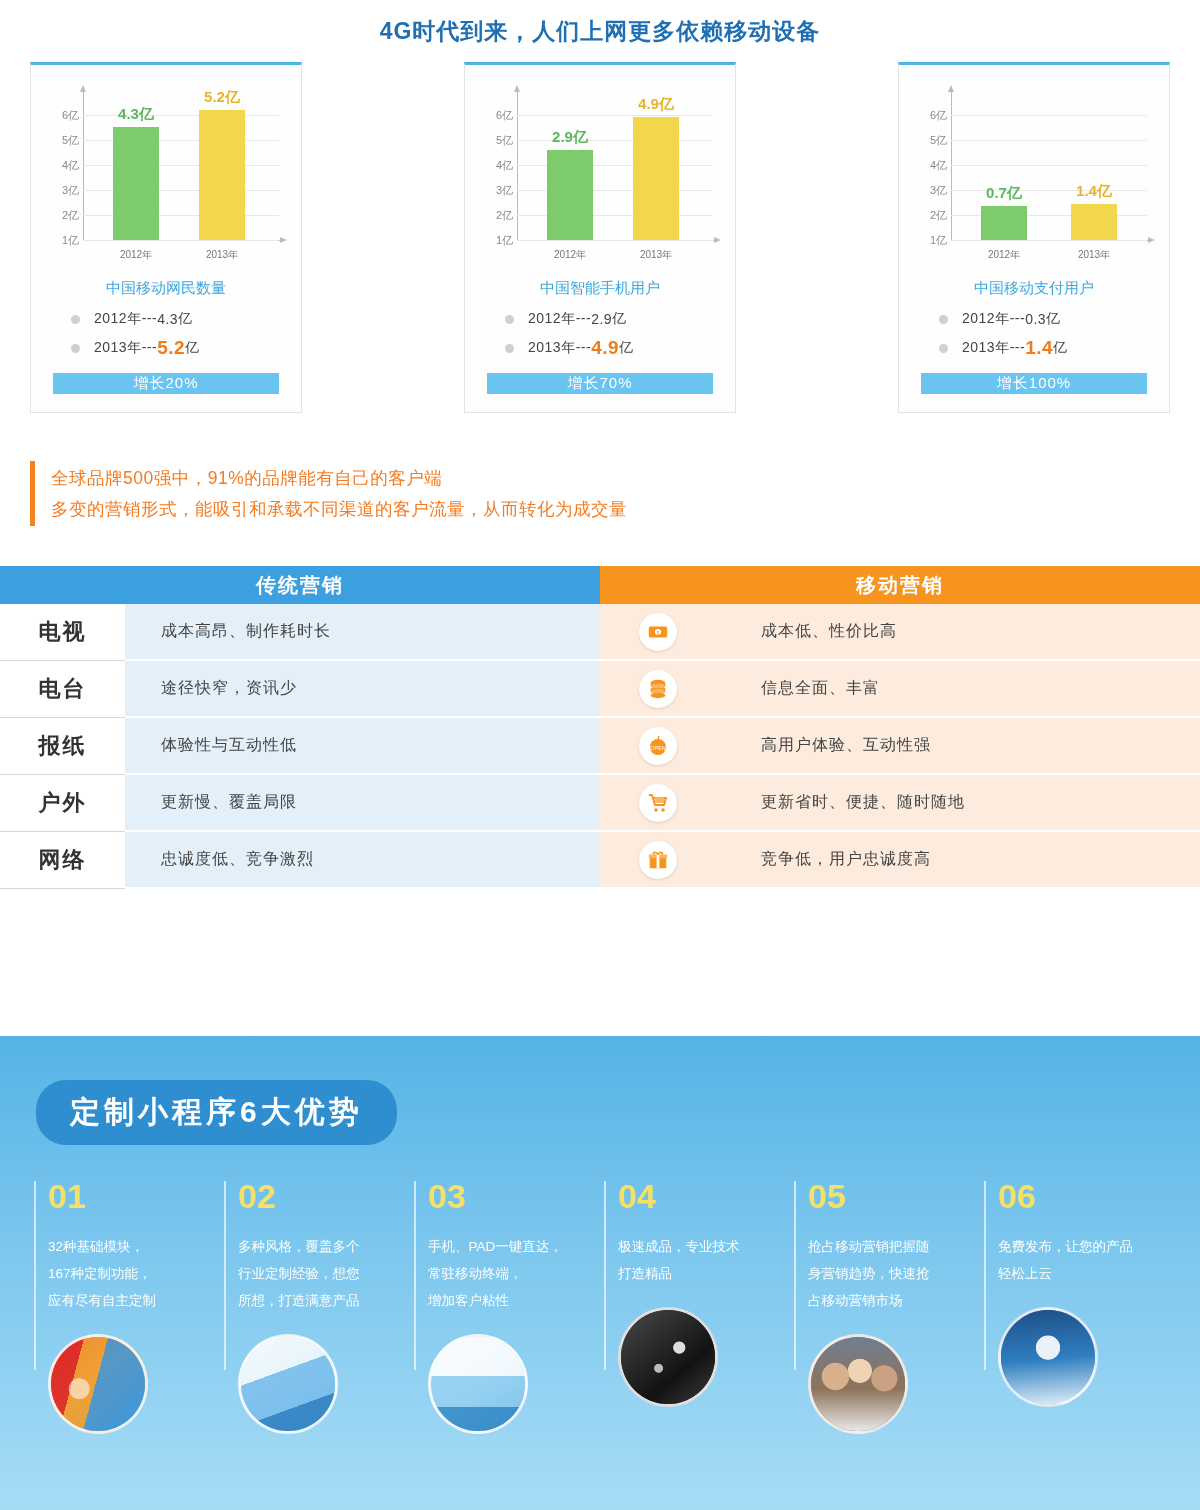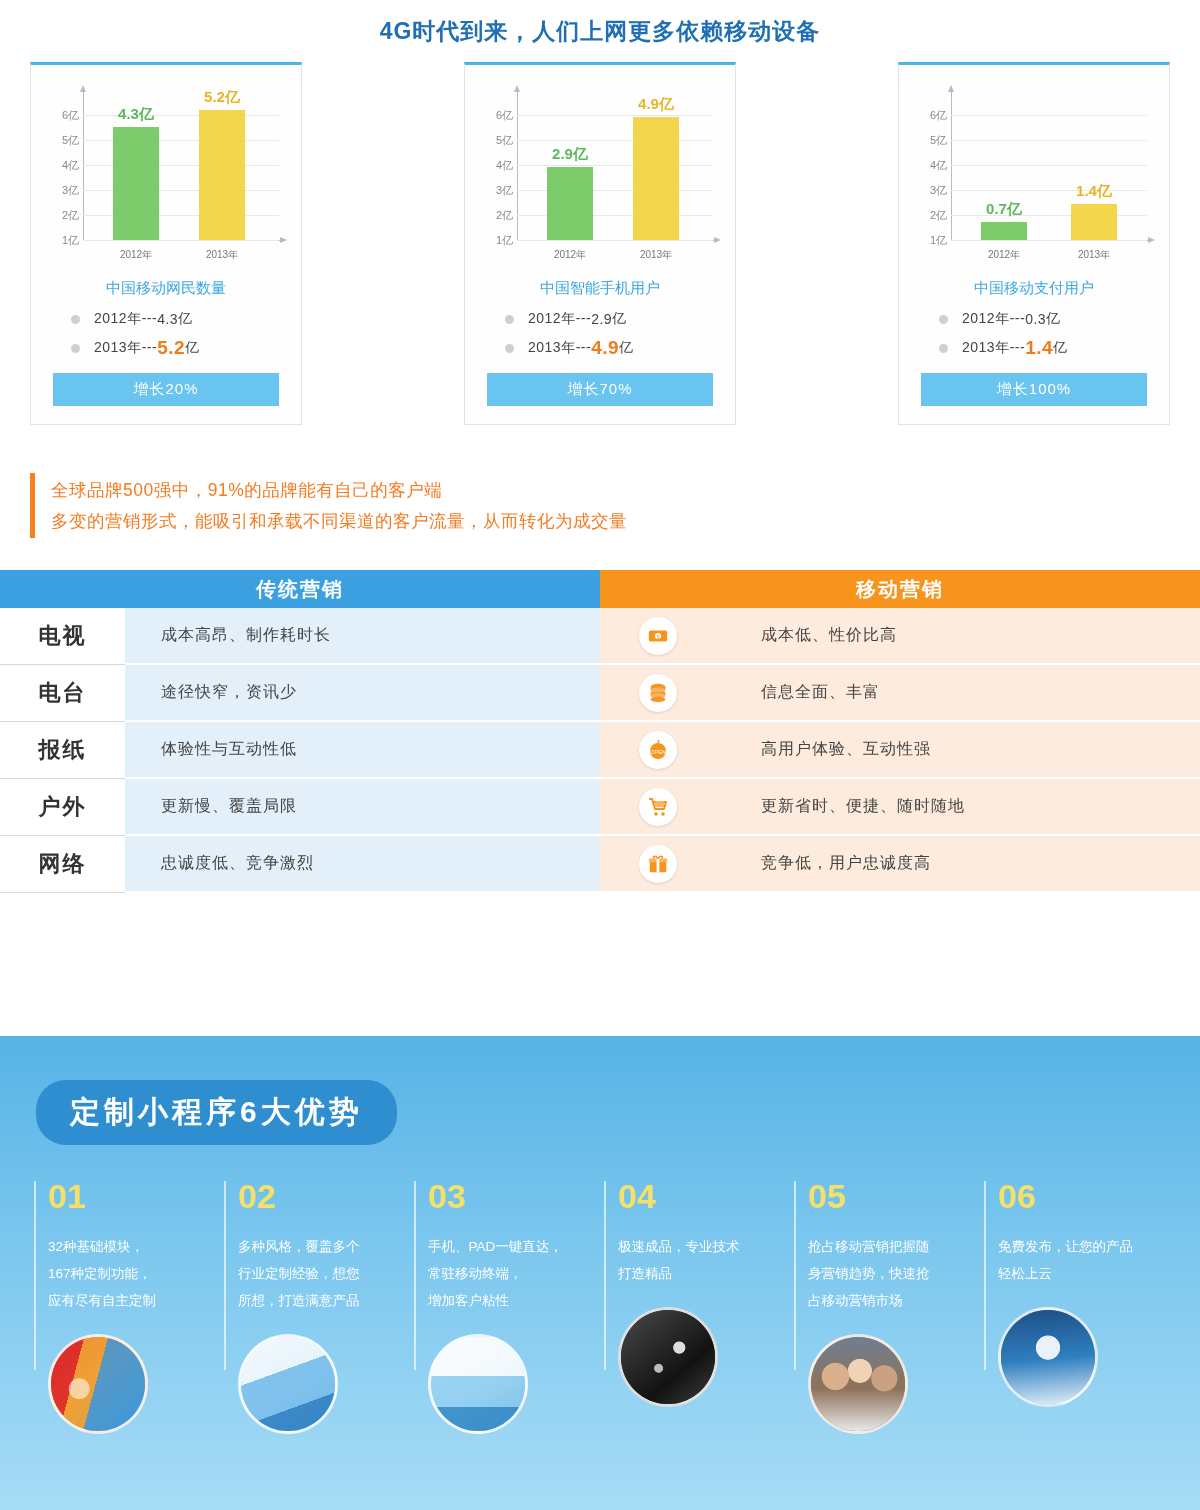--- a/index.html
+++ b/index.html
@@ -59,32 +59,32 @@
     display:flex; align-items:center; font-size:14px; color:#444;
     margin:9px 0; letter-spacing:0.5px;
   }
   .dot {
     width:9px; height:9px; border-radius:50%; background:#cfcfcf;
     margin-right:14px; flex:0 0 auto;
   }
   .big { color:#f07c1a; font-size:19px; font-weight:bold; }
   .growth {
     margin:14px 12px 0 12px; background:#69c4ef; color:#fff;
-    text-align:center; font-size:15px; padding:7px 0; letter-spacing:1px;
+    text-align:center; font-size:15px; padding:1px 0; letter-spacing:1px;
   }
 
   
   .quote {
     margin:48px 0 0 30px; border-left:5px solid #f58220;
     padding:2px 0 2px 16px; color:#f47b20;
   }
   .quote div { font-size:17.5px; line-height:1.75; letter-spacing:0.5px; }
 
   
-  .compare { margin-top:32px; }
+  .compare { margin-top:40px; }
   .compare-head { display:flex; height:38px; }
   .ch-left {
     flex:0 0 600px; background:#3c9fe0; color:#fff; font-size:20px; font-weight:bold;
     display:flex; align-items:center; justify-content:center; letter-spacing:2px;
   }
   .ch-right {
     flex:1; background:#f7941d; color:#fff; font-size:20px; font-weight:bold;
     display:flex; align-items:center; justify-content:center; letter-spacing:2px;
   }
   .crow { display:flex; height:57px; align-items:stretch; }
@@ -214,21 +214,21 @@
       <div class="gridline" style="top:82px"></div>
       <div class="gridline" style="top:107px"></div>
       <div class="gridline" style="top:132px"></div>
       <div class="gridline" style="top:157px"></div>
       <div class="axis-label ylab" style="top:25px">6亿</div>
       <div class="axis-label ylab" style="top:50px">5亿</div>
       <div class="axis-label ylab" style="top:75px">4亿</div>
       <div class="axis-label ylab" style="top:100px">3亿</div>
       <div class="axis-label ylab" style="top:125px">2亿</div>
       <div class="axis-label ylab" style="top:150px">1亿</div>
-      <div class="bar" style="left:72px;height:73px;background:#7ecb6b">
+      <div class="bar" style="left:72px;height:90px;background:#7ecb6b">
         <div class="val" style="color:#5cb85c">2.9亿</div>
         <div class="xl">2012年</div>
       </div>
       <div class="bar" style="left:158px;height:123px;background:#f2d64b">
         <div class="val" style="color:#e8b427">4.9亿</div>
         <div class="xl">2013年</div>
       </div>
     </div>
     <div class="card-title">中国智能手机用户</div>
     <div class="bullets">
@@ -257,21 +257,21 @@
       <div class="gridline" style="top:82px"></div>
       <div class="gridline" style="top:107px"></div>
       <div class="gridline" style="top:132px"></div>
       <div class="gridline" style="top:157px"></div>
       <div class="axis-label ylab" style="top:25px">6亿</div>
       <div class="axis-label ylab" style="top:50px">5亿</div>
       <div class="axis-label ylab" style="top:75px">4亿</div>
       <div class="axis-label ylab" style="top:100px">3亿</div>
       <div class="axis-label ylab" style="top:125px">2亿</div>
       <div class="axis-label ylab" style="top:150px">1亿</div>
-      <div class="bar" style="left:72px;height:18px;background:#7ecb6b">
+      <div class="bar" style="left:72px;height:34px;background:#7ecb6b">
         <div class="val" style="color:#5cb85c">0.7亿</div>
         <div class="xl">2012年</div>
       </div>
       <div class="bar" style="left:162px;height:36px;background:#f2d64b">
         <div class="val" style="color:#e8b427">1.4亿</div>
         <div class="xl">2013年</div>
       </div>
     </div>
     <div class="card-title">中国移动支付用户</div>
     <div class="bullets">

